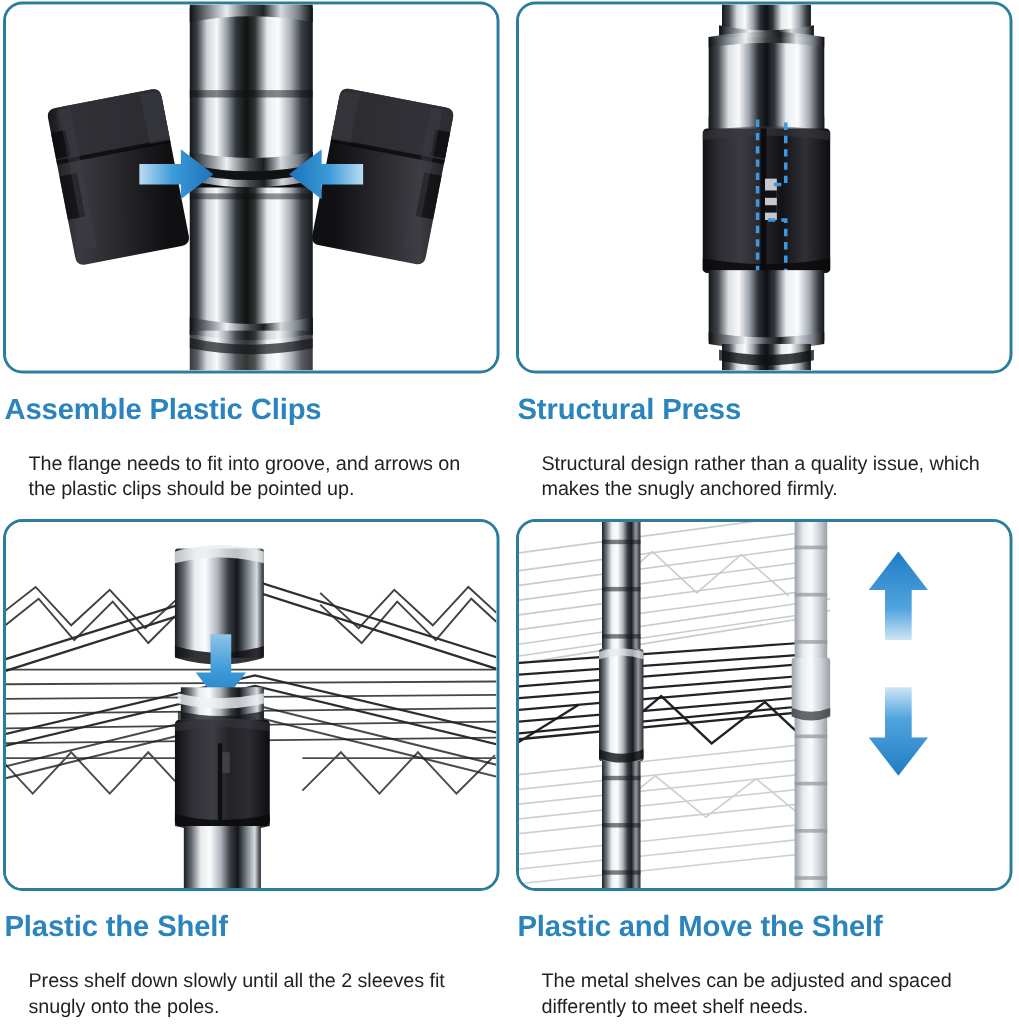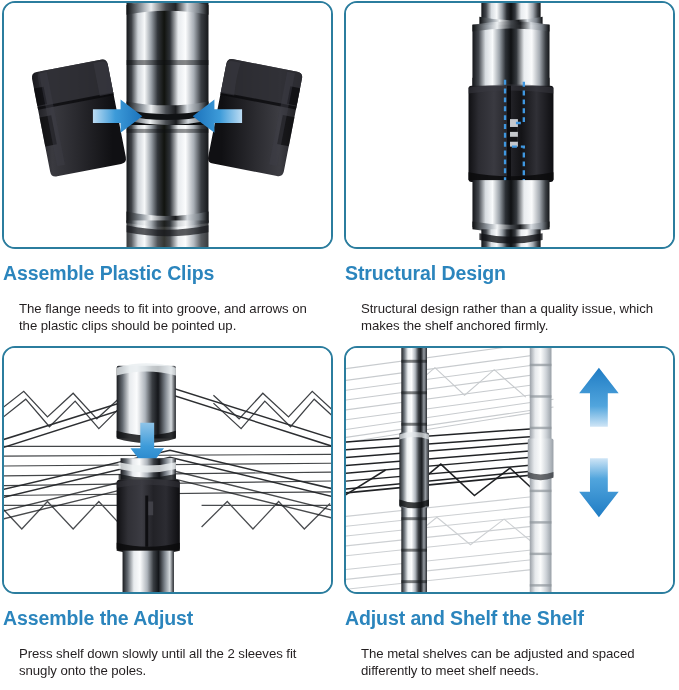--- a/index.html
+++ b/index.html
@@ -259,22 +259,22 @@
 
           <g>
             <rect x="128" y="180" width="78" height="48" fill="url(#chromeB)"></rect>
             <path d="M128 222 q39 7 78 0 l0 8 q-39 7 -78 0 Z" fill="url(#chromeRingB)"></path>
             <rect x="137" y="230" width="60" height="18" fill="url(#chromeB)"></rect>
             <path d="M135 234 q32 7 64 0 l0 7 q-32 7 -64 0 Z" fill="#101215" opacity="0.8"></path>
           </g>
         </svg>
       </div>
       <div class="caption">
-        <h2>Structural Design</h2>
-        <p>Structural design rather than a quality issue, which makes the shelf anchored firmly.</p>
+        <h2>Structural Press</h2>
+        <p>Structural design rather than a quality issue, which makes the snugly anchored firmly.</p>
       </div>
     </div>
 
     <div class="cell">
       <div class="panel">
         <svg viewBox="0 0 331 248" preserveAspectRatio="none">
           <defs>
             <linearGradient id="chromeC" x1="0" y1="0" x2="1" y2="0">
               <stop offset="0" stop-color="#1a1c20"></stop>
               <stop offset="0.10" stop-color="#656b72"></stop>
@@ -366,21 +366,21 @@
             <rect x="114" y="134" width="64" height="72" rx="3" fill="url(#sleeveC)"></rect>
             <path d="M114 136 q32 -6 64 0 l0 6 q-32 -6 -64 0 Z" fill="#3c3c43" opacity="0.45"></path>
             <path d="M114 198 q32 8 64 0 l0 8 q-32 8 -64 0 Z" fill="#0a0a0c" opacity="0.85"></path>
             <rect x="143" y="150" width="3" height="52" fill="#08080a" opacity="0.85"></rect>
             <rect x="146" y="156" width="5" height="14" fill="#52525a" opacity="0.6"></rect>
             <rect x="120" y="206" width="52" height="42" fill="url(#chromeC)"></rect>
           </g>
         </svg>
       </div>
       <div class="caption">
-        <h2>Assemble the Adjust</h2>
+        <h2>Plastic the Shelf</h2>
         <p>Press shelf down slowly until all the 2 sleeves fit snugly onto the poles.</p>
       </div>
     </div>
 
     <div class="cell">
       <div class="panel">
         <svg viewBox="0 0 331 248" preserveAspectRatio="none">
           <defs>
             <linearGradient id="chromeD" x1="0" y1="0" x2="1" y2="0">
               <stop offset="0" stop-color="#202327"></stop>
@@ -496,19 +496,19 @@
           <g>
             <path d="M236 46 l20 -26 l20 26 h-11 v34 h-18 v-34 Z" fill="url(#arrowUpD)"></path>
           </g>
 
           <g>
             <path d="M247 112 h18 v34 h11 l-20 26 l-20 -26 h11 Z" fill="url(#arrowDnD)"></path>
           </g>
         </svg>
       </div>
       <div class="caption">
-        <h2>Adjust and Shelf the Shelf</h2>
+        <h2>Plastic and Move the Shelf</h2>
         <p>The metal shelves can be adjusted and spaced differently to meet shelf needs.</p>
       </div>
     </div>
 
   </div>
 </div>
 
 </body></html>

